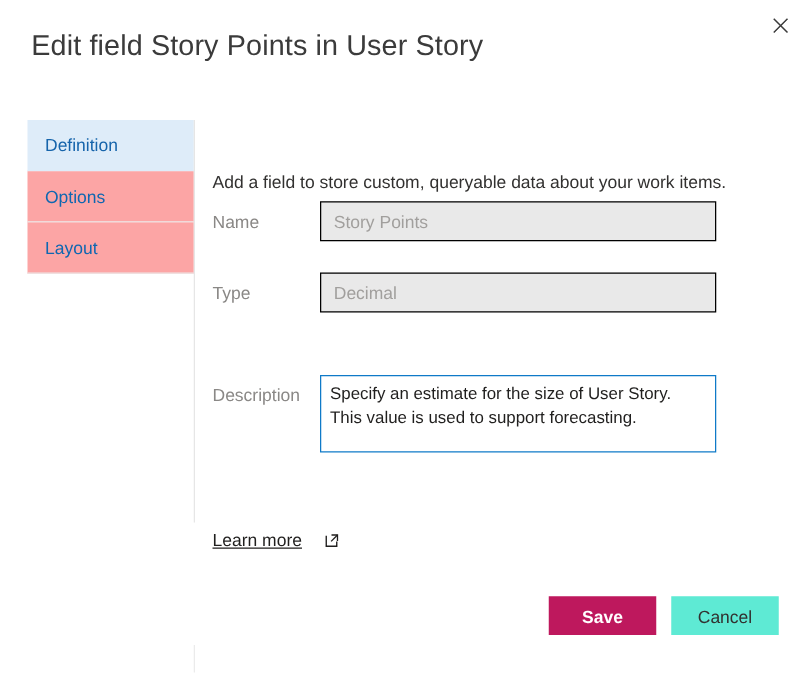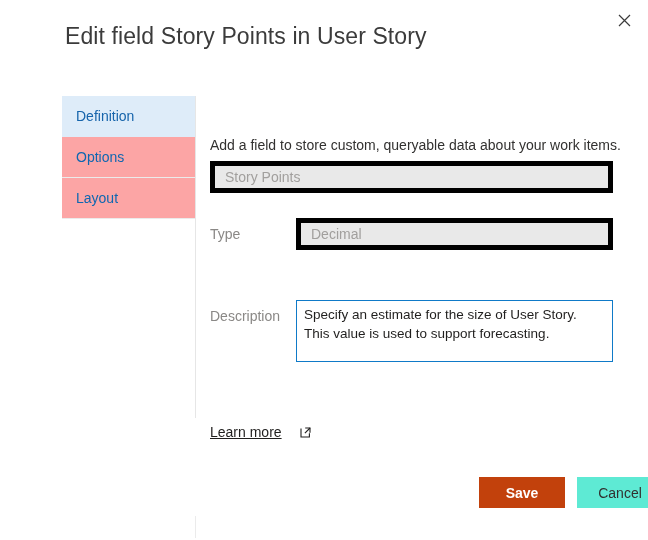--- a/index.html
+++ b/index.html
@@ -15,21 +15,20 @@
     color: #333333;
     overflow: hidden;
     position: relative;
   }
 
   
   .dialog {
     position: absolute;
     inset: 0;
     background: #ffffff;
-    margin-left: 40px;
   }
 
   
   .close-btn {
     position: absolute;
     top: 4px;
     right: 8px;
     width: 32px;
     height: 32px;
     display: flex;
@@ -144,21 +143,21 @@
     font-size: 14px;
     color: #8a8886;
     line-height: 20px;
     padding-top: 6px;
   }
 
   .field-input {
     flex: 1 1 auto;
     height: 32px;
     background: #e9e9e9;
-    border: 5px solid #000000;
+    border: 1px solid #000000;
     font-size: 14px;
     color: #a19f9d;
     display: flex;
     align-items: center;
     padding: 0 10px;
     font-family: "Liberation Sans", sans-serif;
     cursor: not-allowed;
   }
 
   .field-textarea {
@@ -207,21 +206,21 @@
     font-size: 14px;
     font-family: "Liberation Sans", sans-serif;
     border: none;
     cursor: pointer;
     display: inline-flex;
     align-items: center;
     justify-content: center;
     padding: 0 14px;
   }
   .btn-primary {
-    background: #c2410c;
+    background: #be185d;
     color: #ffffff;
     font-weight: 600;
   }
   .btn-secondary {
     background: #5eead4;
     color: #323130;
   }
 </style>
 </head>
 <body>
@@ -251,20 +250,21 @@
     </div>
 
     <div class="content-divider"></div>
     <div class="bottom-divider"></div>
 
     <div class="content">
 
       <div class="intro">Add a field to store custom, queryable data about your work items.</div>
 
       <div class="form-row row-name">
+        <div class="field-label">Name</div>
         <div class="field-input">Story Points</div>
       </div>
 
       <div class="form-row row-type">
         <div class="field-label">Type</div>
         <div class="field-input">Decimal</div>
       </div>
 
       <div class="form-row row-desc">
         <div class="field-label">Description</div>

